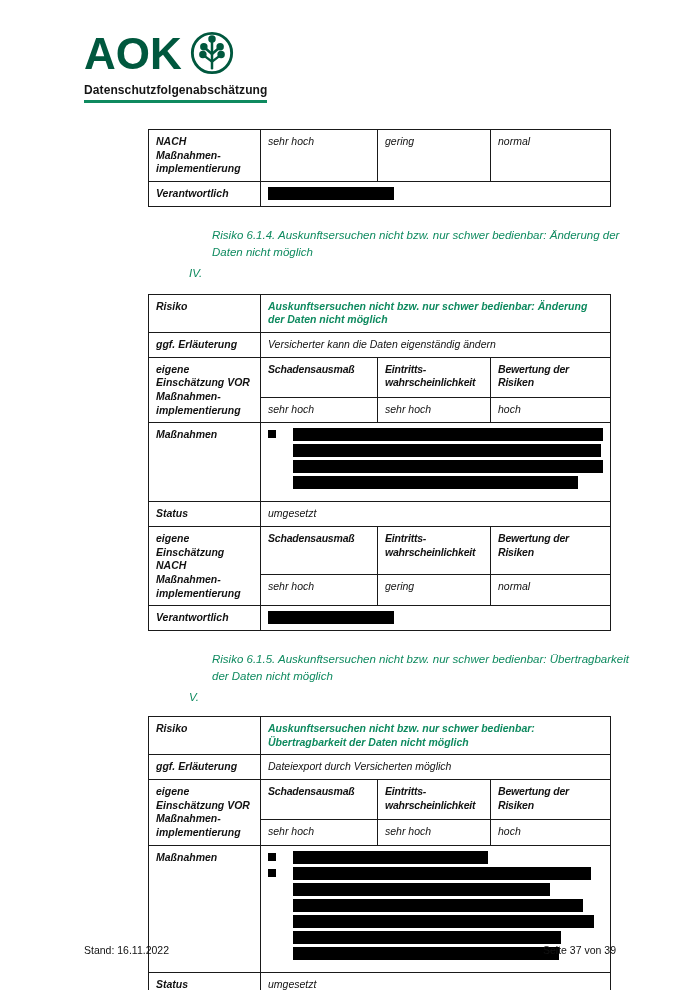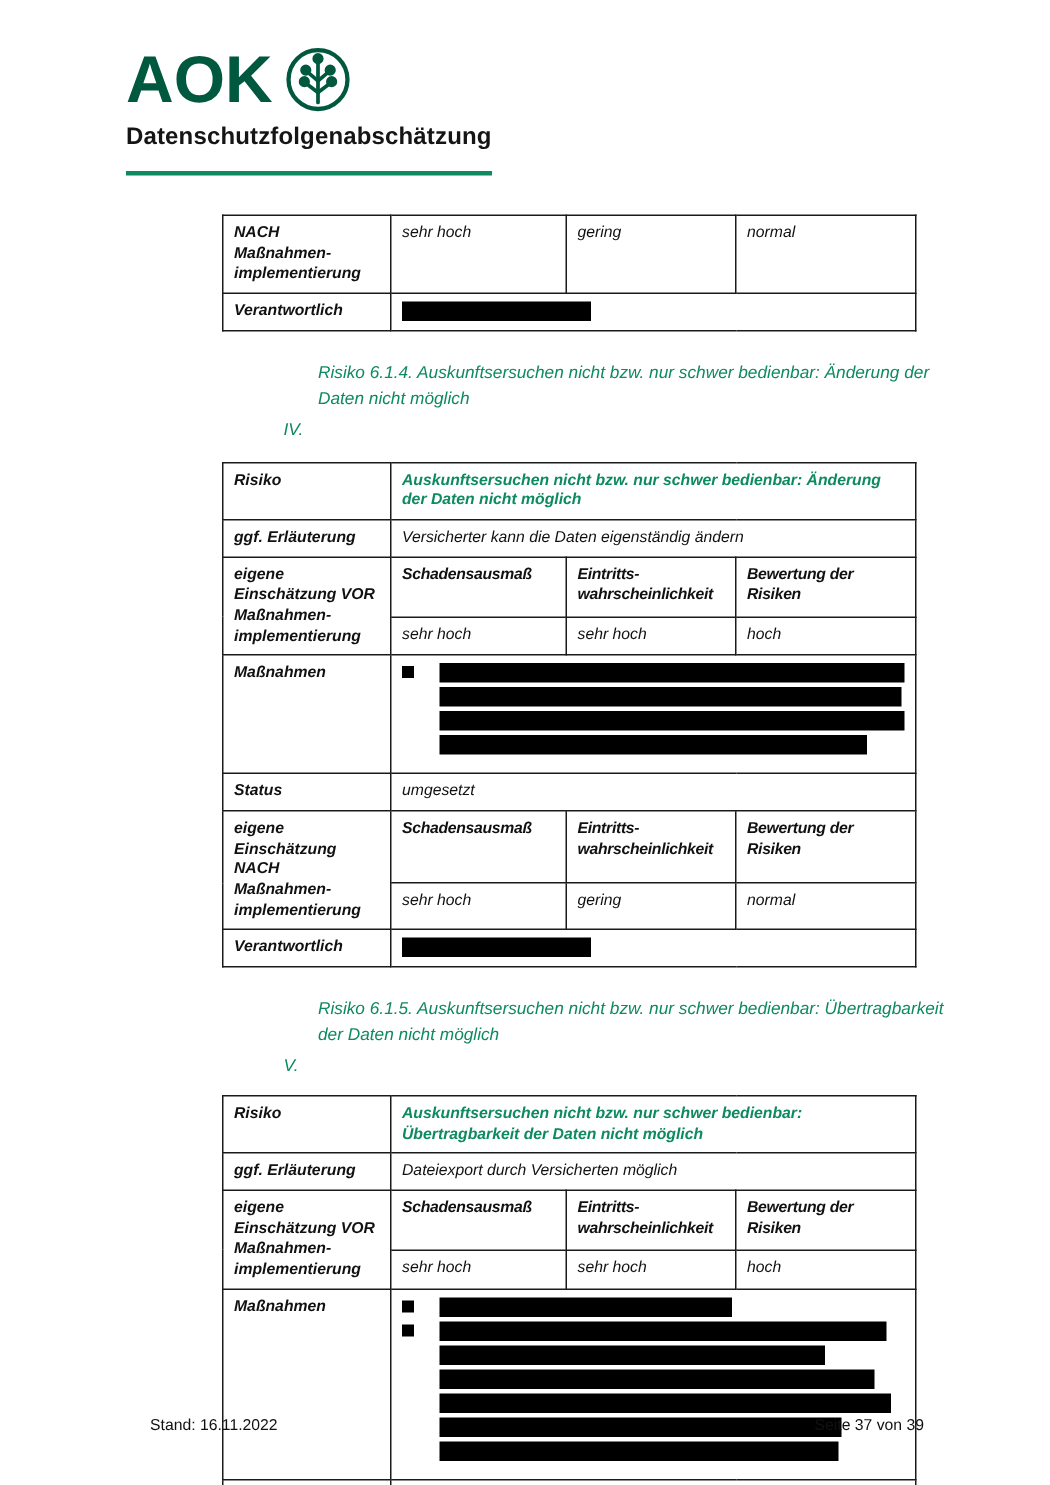--- a/index.html
+++ b/index.html
@@ -16,22 +16,22 @@
   
   .logo-row { display: flex; align-items: flex-end; gap: 7px; height: 50px; }
   .aok-text {
     font-size: 44px; font-weight: 700; line-height: 1;
     color: #00583e; letter-spacing: 0;
   }
   .tree-icon svg { display: block; }
   .doc-title {
     display: inline-block;
     margin-top: 7px;
-    font-size: 16px; font-weight: 700; color: #151515;
-    padding-bottom: 13px;
+    font-size: 12px; font-weight: 700; color: #151515;
+    padding-bottom: 3px;
     border-bottom: 3px solid #0e8a5f;
     letter-spacing: 0.1px;
   }
 
   
   .content { margin-left: 64px; margin-top: 26px; width: 468px; }
 
   table.doc {
     border-collapse: collapse; table-layout: fixed;
     width: 462px; font-size: 10.5px; font-style: italic;
@@ -62,21 +62,21 @@
     font-style: italic;
     font-size: 11.5px;
     line-height: 1.5;
     width: 455px;
   }
   .risk-heading .num { flex: 0 0 23px; margin-top: 38px; }
   .risk-heading .txt { width: 432px; }
 
   
   .footer {
-    position: absolute; left: 100px; right: 84px; bottom: 34px;
+    position: absolute; left: 84px; right: 84px; bottom: 34px;
     display: flex; justify-content: space-between;
     font-size: 10.5px; color: #111;
   }
 </style>
 </head>
 <body>
 
 <div class="page">
 
   

